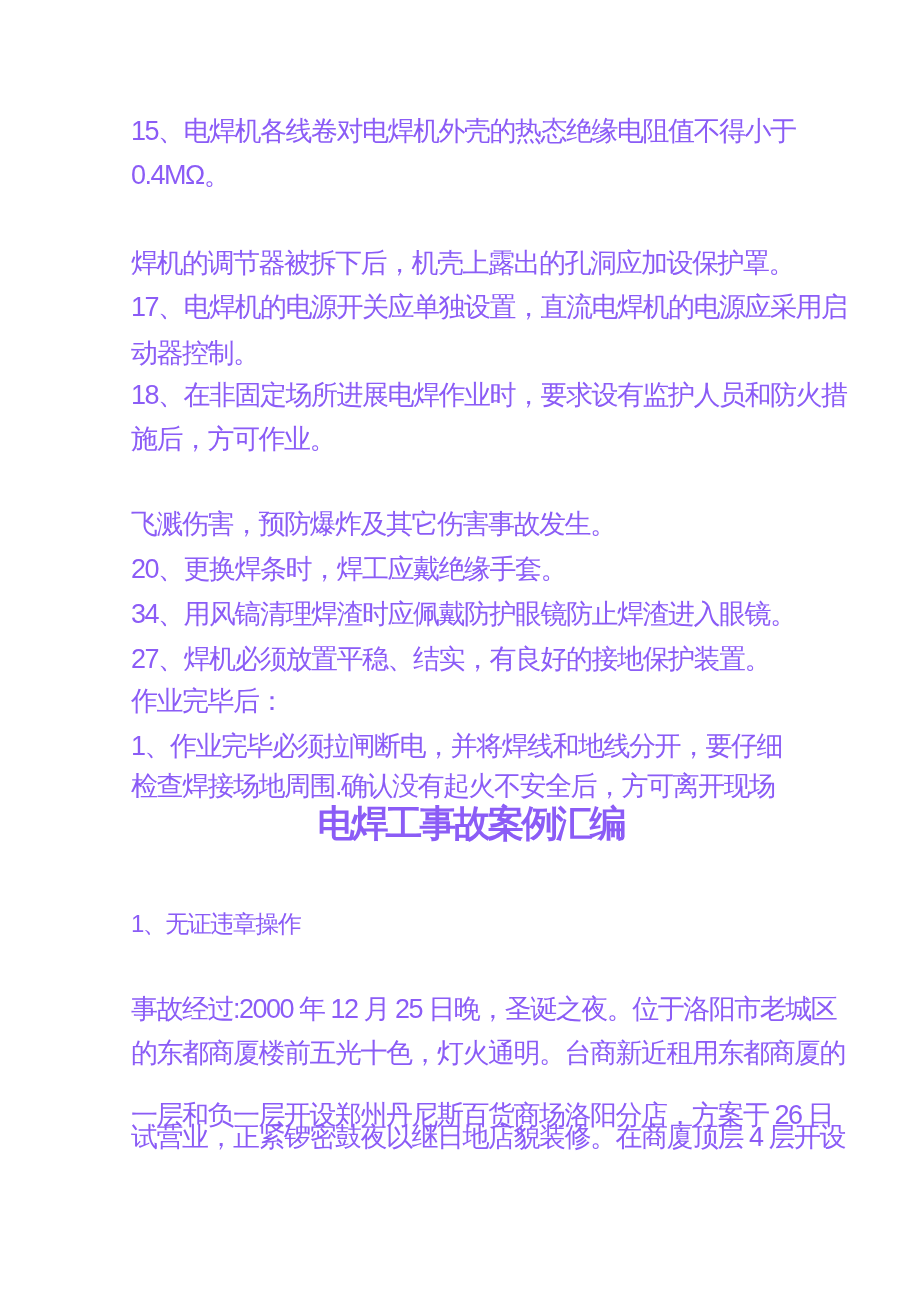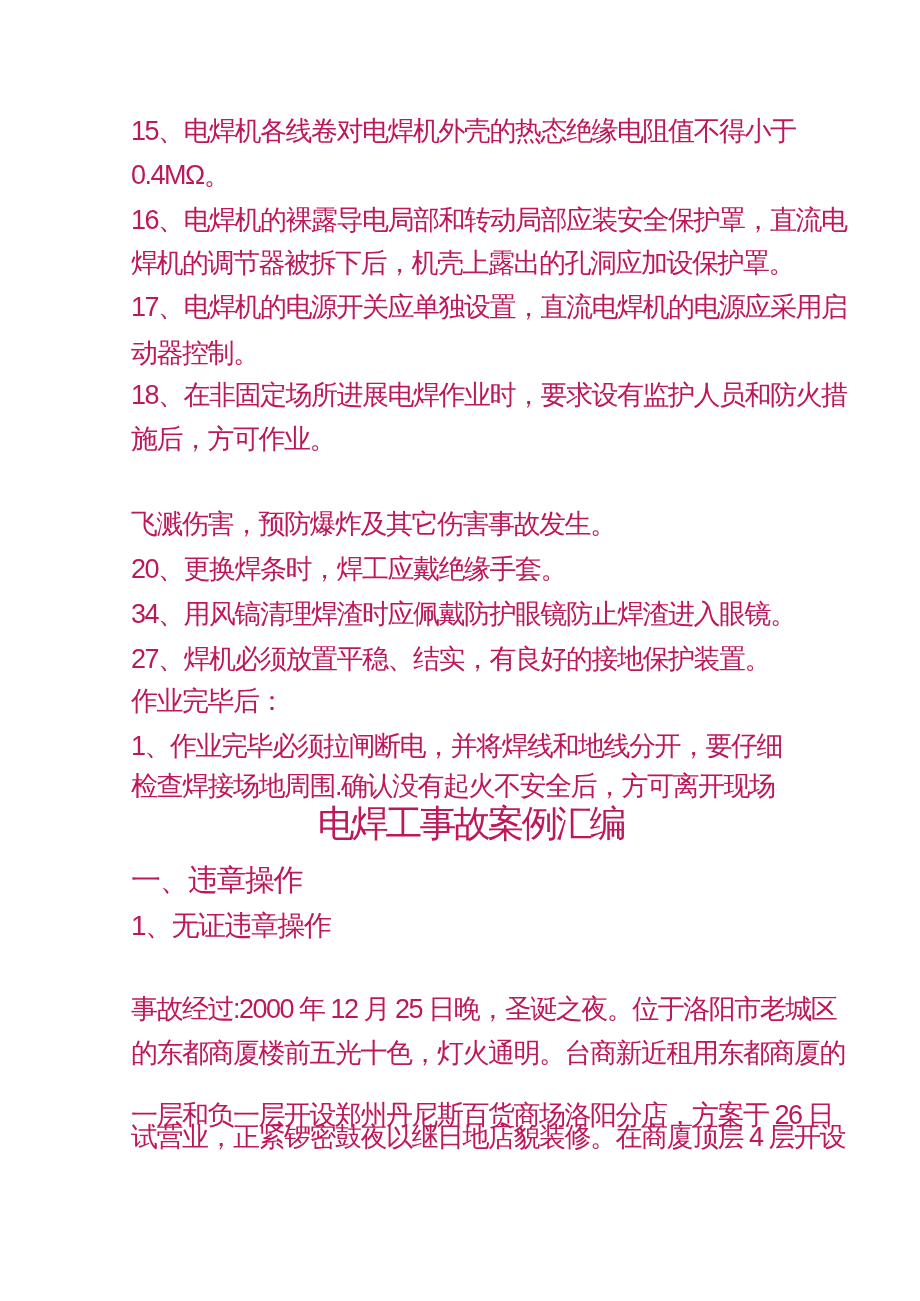--- a/index.html
+++ b/index.html
@@ -6,71 +6,69 @@
     margin: 0;
     padding: 0;
     background: #ffffff;
   }
   .page {
     position: relative;
     width: 920px;
     height: 1301px;
     background: #ffffff;
     font-family: "Liberation Sans", sans-serif;
-    color: #be185d;
+    color: #8b5cf6;
     overflow: hidden;
   }
   .ln {
     position: absolute;
     left: 131px;
     line-height: 1;
     font-size: 27px;
     letter-spacing: -1.5px;
     white-space: nowrap;
   }
   .doc-title {
     left: 8px;
     right: 0;
     text-align: center;
     font-size: 37px;
-    font-weight: normal;
+    font-weight: bold;
     letter-spacing: -3px;
     padding-left: 13px;
   }
   .sec-heading {
     font-size: 30px;
   }
   .sub-heading {
-    font-size: 28px;
+    font-size: 24px;
   }
 </style>
 </head>
 <body>
 
 <div class="page">
 
   <div class="ln" style="top:118px">15、电焊机各线卷对电焊机外壳的热态绝缘电阻值不得小于</div>
   <div class="ln" style="top:162px">0.4MΩ。</div>
-  <div class="ln" style="top:207px">16、电焊机的裸露导电局部和转动局部应装安全保护罩，直流电</div>
   <div class="ln" style="top:250px">焊机的调节器被拆下后，机壳上露出的孔洞应加设保护罩。</div>
   <div class="ln" style="top:294px">17、电焊机的电源开关应单独设置，直流电焊机的电源应采用启</div>
   <div class="ln" style="top:340px">动器控制。</div>
   <div class="ln" style="top:382px">18、在非固定场所进展电焊作业时，要求设有监护人员和防火措</div>
   <div class="ln" style="top:426px">施后，方可作业。</div>
   <div class="ln" style="top:511px">飞溅伤害，预防爆炸及其它伤害事故发生。</div>
   <div class="ln" style="top:556px">20、更换焊条时，焊工应戴绝缘手套。</div>
   <div class="ln" style="top:601px">34、用风镐清理焊渣时应佩戴防护眼镜防止焊渣进入眼镜。</div>
   <div class="ln" style="top:646px">27、焊机必须放置平稳、结实，有良好的接地保护装置。</div>
   <div class="ln" style="top:688px">作业完毕后：</div>
   <div class="ln" style="top:733px">1、作业完毕必须拉闸断电，并将焊线和地线分开，要仔细</div>
   <div class="ln" style="top:773px">检查焊接场地周围.确认没有起火不安全后，方可离开现场</div>
 
   <div class="ln doc-title" style="top:805px">电焊工事故案例汇编</div>
 
-  <div class="ln sec-heading" style="top:865px">一、违章操作</div>
   <div class="ln sub-heading" style="top:912px">1、无证违章操作</div>
 
   <div class="ln" style="top:996px">事故经过:2000 年 12 月 25 日晚，圣诞之夜。位于洛阳市老城区</div>
   <div class="ln" style="top:1040px">的东都商厦楼前五光十色，灯火通明。台商新近租用东都商厦的</div>
   <div class="ln" style="top:1102px">一层和负一层开设郑州丹尼斯百货商场洛阳分店，方案于 26 日</div>
   <div class="ln" style="top:1124px">试营业，正紧锣密鼓夜以继日地店貌装修。在商厦顶层 4 层开设</div>
 
 </div>
 
 </body></html>

